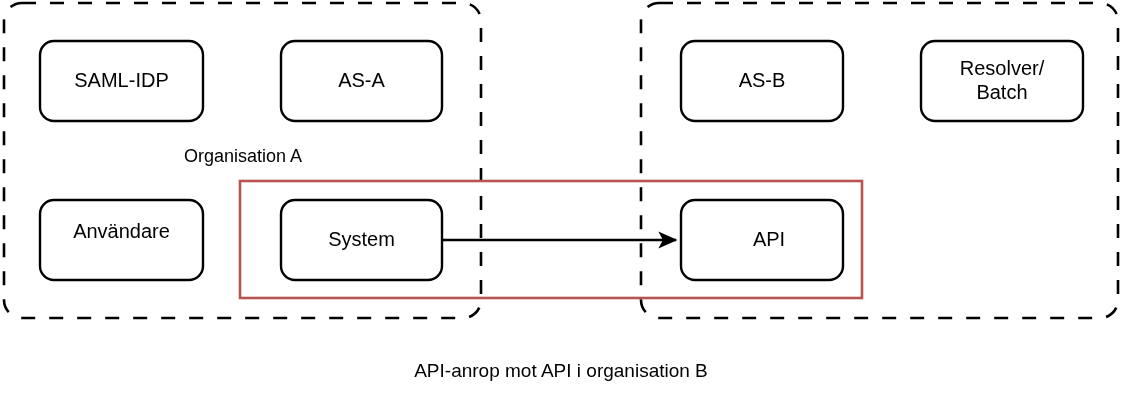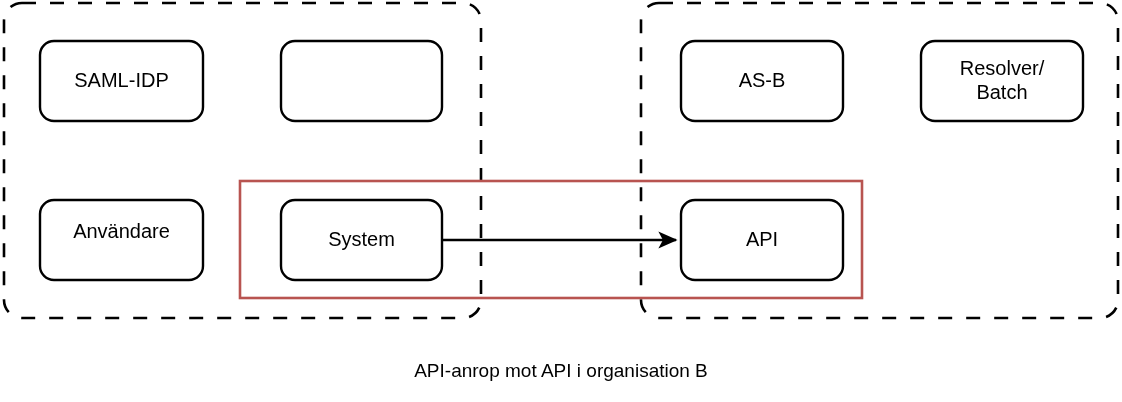--- a/index.html
+++ b/index.html
@@ -72,37 +72,39 @@
     <rect x="281" y="41" width="161" height="80" rx="14" ry="14" fill="#ffffff" stroke="#000000" stroke-width="2.4"></rect>
     <rect x="681" y="41" width="162" height="80" rx="14" ry="14" fill="#ffffff" stroke="#000000" stroke-width="2.4"></rect>
     <rect x="921" y="41" width="162" height="80" rx="14" ry="14" fill="#ffffff" stroke="#000000" stroke-width="2.4"></rect>
     <rect x="40" y="200" width="163" height="80" rx="14" ry="14" fill="#ffffff" stroke="#000000" stroke-width="2.4"></rect>
     <rect x="281" y="200" width="161" height="80" rx="14" ry="14" fill="#ffffff" stroke="#000000" stroke-width="2.4"></rect>
     <rect x="681" y="200" width="162" height="80" rx="14" ry="14" fill="#ffffff" stroke="#000000" stroke-width="2.4"></rect>
 
     <line x1="442" y1="240" x2="676" y2="240" stroke="#000000" stroke-width="2.4" marker-end="url(#arrow-filled)"></line>
   </svg>
 
+  <div class="zone-label" style="left:143px; top:145px; width:200px; height:24px;">Organisation A</div>
 
   <div class="node-hit" style="left:40px; top:41px; width:163px; height:80px;"></div>
   <div class="node-label" style="left:40px; top:41px; width:163px; height:80px;">SAML-IDP</div>
 
   <div class="node-hit" style="left:281px; top:41px; width:161px; height:80px;"></div>
+  <div class="node-label" style="left:281px; top:41px; width:161px; height:80px;">AS-A</div>
 
   <div class="node-hit" style="left:681px; top:41px; width:162px; height:80px;"></div>
   <div class="node-label" style="left:681px; top:41px; width:162px; height:80px;border-radius:25px;">AS-B</div>
 
   <div class="node-hit" style="left:921px; top:41px; width:162px; height:80px;"></div>
   <div class="node-label" style="left:921px; top:41px; width:162px; height:80px;">Resolver/
 Batch</div>
 
   <div class="node-hit" style="left:40px; top:200px; width:163px; height:80px;"></div>
   <div class="node-label" style="left:40px; top:192px; width:163px; height:80px;">Användare</div>
 
   <div class="node-hit" style="left:281px; top:200px; width:161px; height:80px;"></div>
   <div class="node-label" style="left:281px; top:200px; width:161px; height:80px;">System</div>
 
   <div class="node-hit" style="left:681px; top:200px; width:162px; height:80px;"></div>
-  <div class="node-label" style="left:681px; top:200px; width:162px; height:80px;">API</div>
+  <div class="node-label" style="left:681px; top:200px; width:162px; height:80px;padding-left:7px;">API</div>
 
   <div class="caption-label" style="left:281px; top:358px; width:560px; height:26px;text-align:right;">API-anrop mot API i organisation B</div>
 
 </div>
 
 </body></html>

